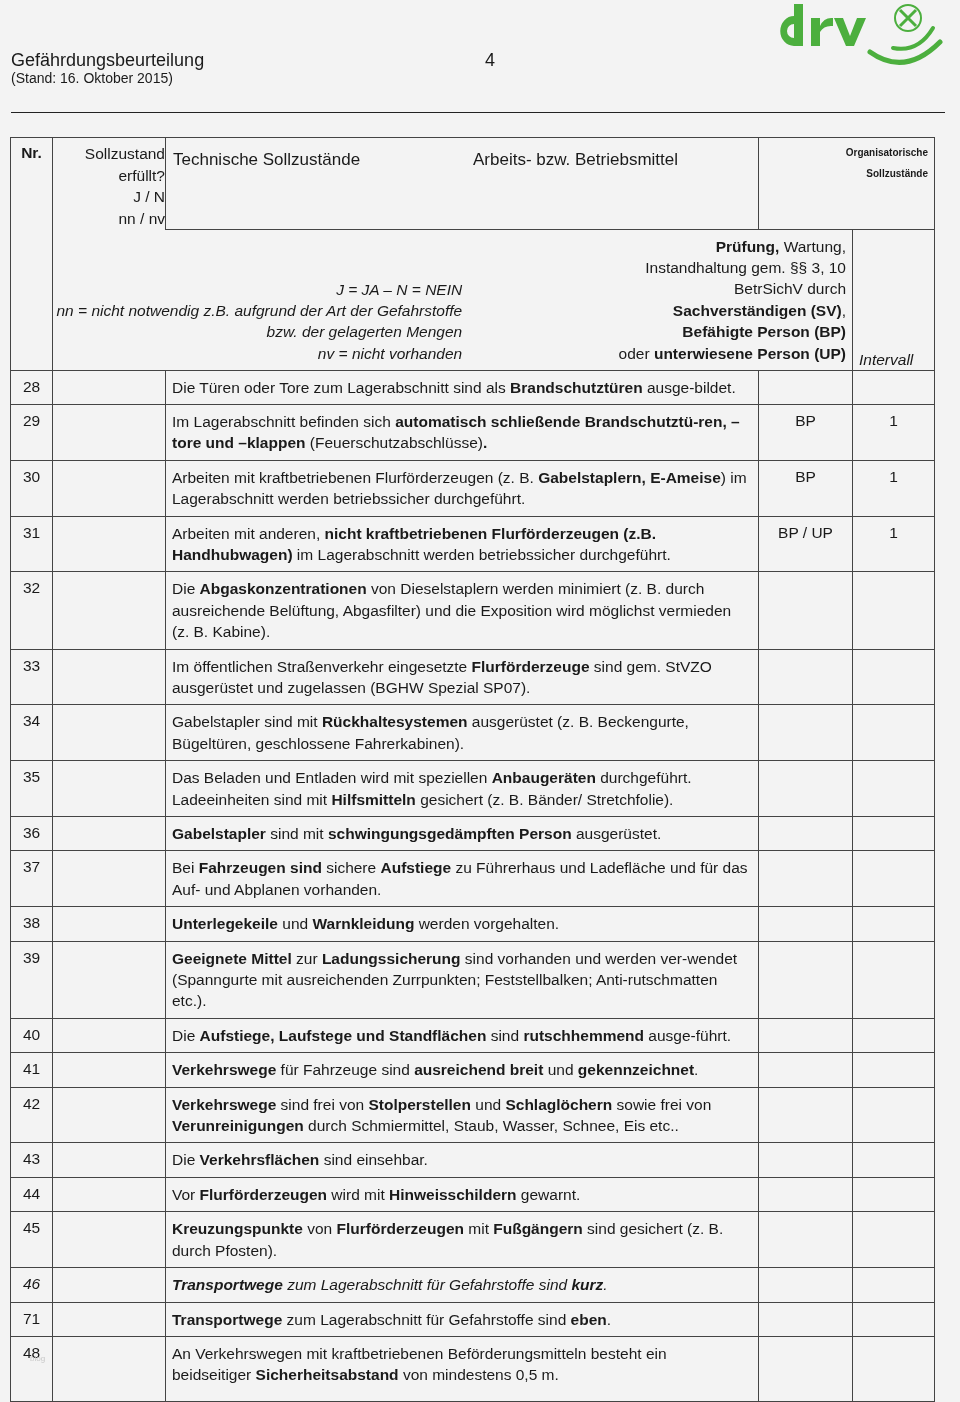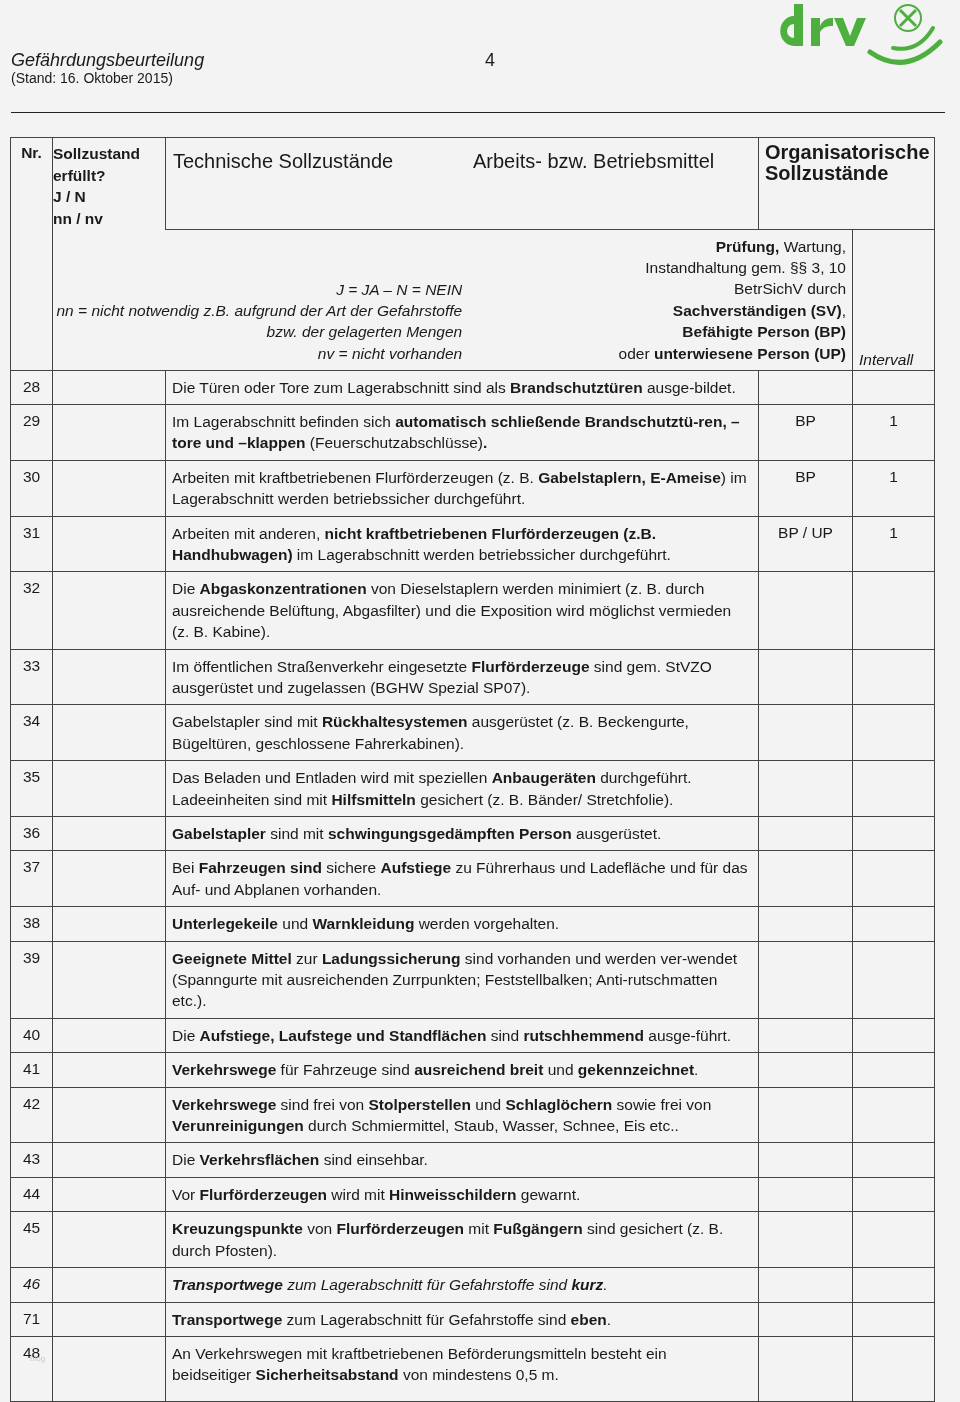--- a/index.html
+++ b/index.html
@@ -1,42 +1,42 @@
 <!DOCTYPE html>
 <html><head>
 <meta charset="utf-8">
 <style>
   html, body { margin: 0; padding: 0; }
   body {
     width: 960px; height: 1402px; background: #f3f3f3; position: relative;
     font-family: "Liberation Sans", sans-serif; color: #1a1a1a; overflow: hidden;
   }
   .page-header { position: absolute; left: 11px; top: 50px; }
-  .doc-title { font-size: 18px; line-height: 20px; font-style: italic; }
+  .doc-title { font-size: 18px; line-height: 20px; }
   .doc-date { font-size: 14px; line-height: 16px; margin-top: 0; }
   .page-number { position: absolute; left: 485px; top: 50px; font-size: 18px; }
   .logo { position: absolute; left: 775px; top: 2px; width: 180px; height: 70px; }
   .header-rule { position: absolute; left: 11px; top: 112px; width: 934px; height: 1px; background: #222; }
 
   table.sheet {
     position: absolute; left: 10px; top: 137px; width: 924px;
     border-collapse: collapse; table-layout: fixed; font-size: 15.5px;
   }
   table.sheet td { border: 1.5px solid #444; vertical-align: top; padding: 0; }
   .col-nr { width: 42px; }
   .col-erf { width: 113px; }
   .col-tech { width: 593px; }
   .col-bp { width: 94px; }
   .col-int { width: 82px; }
 
   .h-nr { font-weight: bold; text-align: center; padding-top: 6px !important; }
-  .h-erf { font-weight: bold; text-align: left; line-height: 21.5px; padding-top: 5px !important; border-bottom: none !important; }
-  .h-tech { font-size: 20px; padding: 12px 8px 0 7px !important; height: 36px; margin-left: 20px; }
+  .h-erf { font-weight: normal; text-align: right; line-height: 21.5px; padding-top: 5px !important; border-bottom: none !important; }
+  .h-tech { font-size: 17px; padding: 12px 8px 0 7px !important; height: 36px; margin-left: 20px; }
   .h-tech .t1 { display: inline-block; width: 300px; }
-  .h-org { font-weight: bold; padding: 4px 6px 0 6px !important; line-height: 21px; font-size: 20px; }
+  .h-org { font-weight: bold; padding: 4px 6px 0 6px !important; line-height: 21px; font-size: 10px; text-align: right; }
   .legend-cell { border-top: none !important; }
   .legend-wrap { position: relative; height: 134px; }
   .legend { position: absolute; left: -109px; top: 43px; font-style: italic; line-height: 21.4px; white-space: nowrap; }
   .legend .indent { padding-left: 38px; }
   .pruefung { text-align: right; padding: 6px 6px 0 0 !important; line-height: 21.4px; }
   .intervall { vertical-align: bottom !important; padding: 0 0 1px 6px !important; font-style: italic; }
 
   .nr { text-align: center; padding-top: 7px !important; }
   .txt { padding: 6px 8px 6px 6px !important; line-height: 21.4px; }
   .bp, .int { text-align: center; padding-top: 7px !important; }

